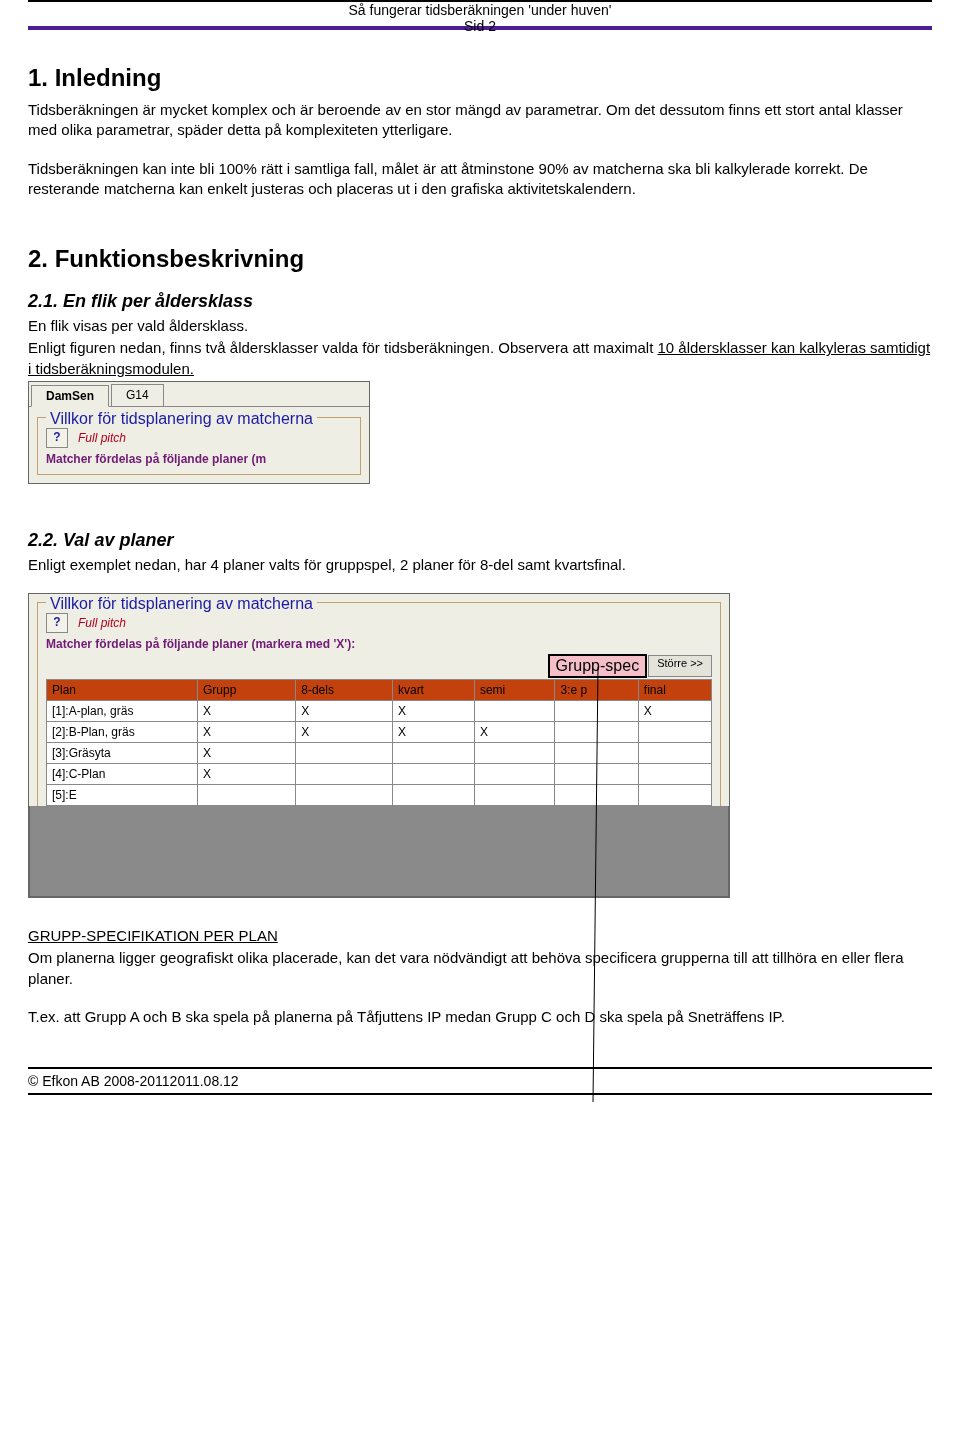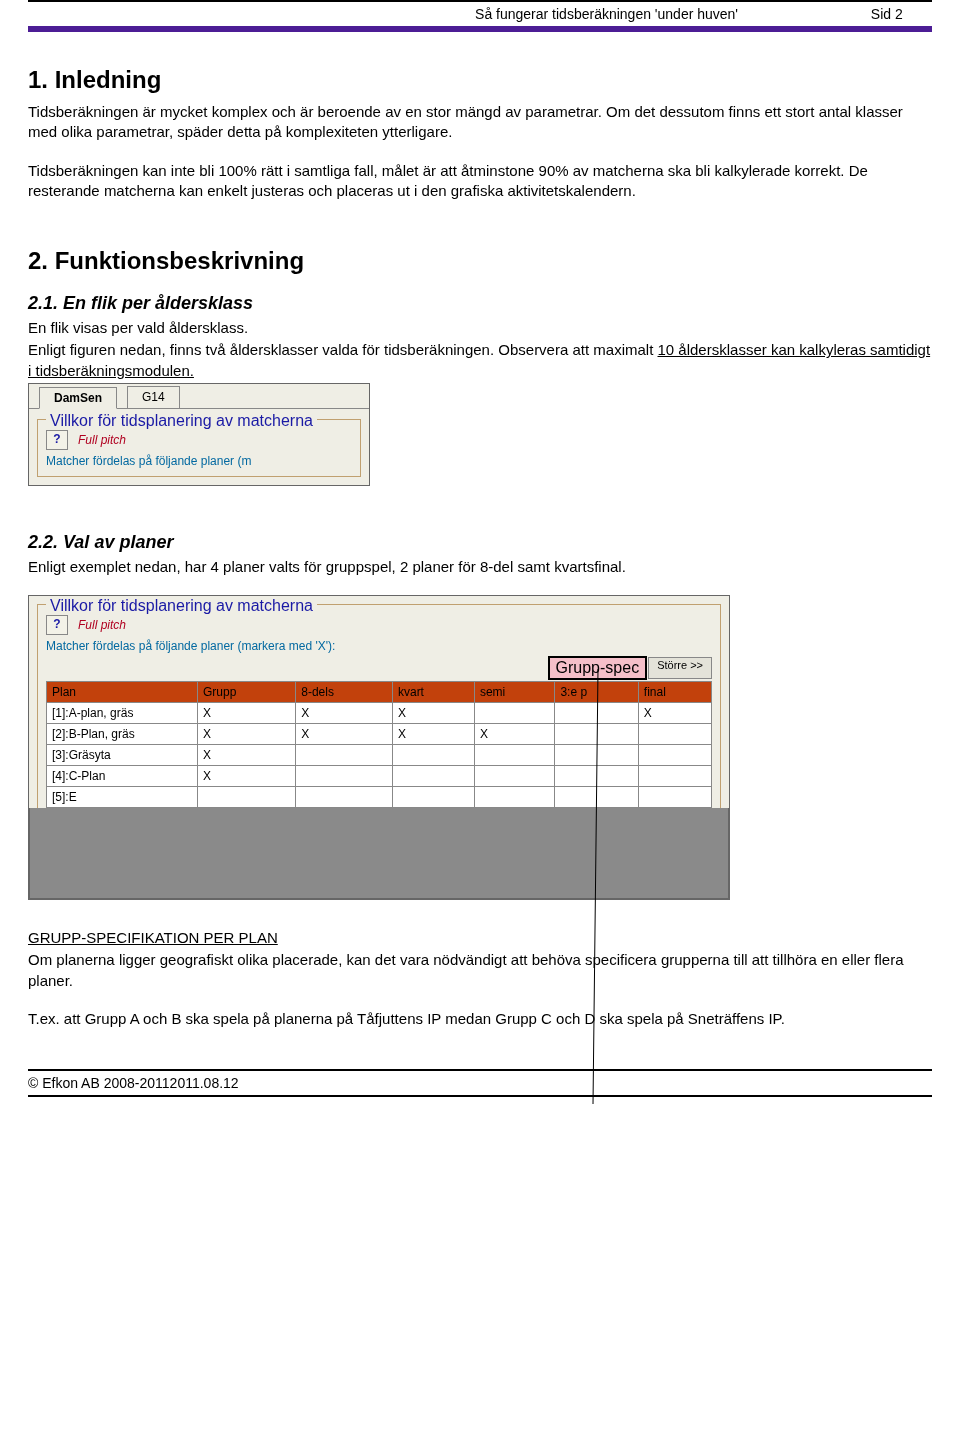--- a/index.html
+++ b/index.html
@@ -10,25 +10,26 @@
     font-size: 15px;
     color: #000;
     width: 960px;
   }
   .page {
     padding: 0 28px 20px 28px;
     box-sizing: border-box;
   }
   .topbar {
     border-top: 2px solid #000;
-    border-bottom: 6px solid #4c1d95;
+    border-bottom: 4px solid #4c1d95;
     height: 24px;
     display: flex;
     align-items: center;
     margin-bottom: 34px;
+    flex-direction: column;
   }
   .topbar .left { width: 38%; }
   .topbar .center {
     flex: 1;
     text-align: center;
     font-size: 14px;
   }
   .topbar .right {
     width: 10%;
     text-align: center;
@@ -64,21 +65,21 @@
   .tabs {
     display: flex;
     border-bottom: 1px solid #888;
     background: #efeee5;
     padding-top: 2px;
   }
   .tab {
     border: 1px solid #888;
     border-bottom: none;
     padding: 3px 14px;
-    margin-left: 10px;
+    margin-left: 2px;
     background: #efeee5;
     color: #000;
     font-size: 12px;
     position: relative;
   }
   .tab.active {
     background: #efeee5;
     font-weight: bold;
     top: 1px;
     border-bottom: 1px solid #efeee5;
@@ -113,22 +114,23 @@
     color: #1a1aa5;
     font-weight: bold;
     font-size: 12px;
   }
   .red-italic {
     color: #b00020;
     font-style: italic;
     font-size: 12px;
   }
   .blue-small {
-    color: #0369a1;
-    font-size: 12px;
+    color: #701a75;
+    font-size: 12px;
+    font-weight: bold;
   }
 
   
   .shot2wrap {
     position: relative;
     margin-bottom: 28px;
   }
   .shot2 {
     width: 700px;
     background: #efeee5;

